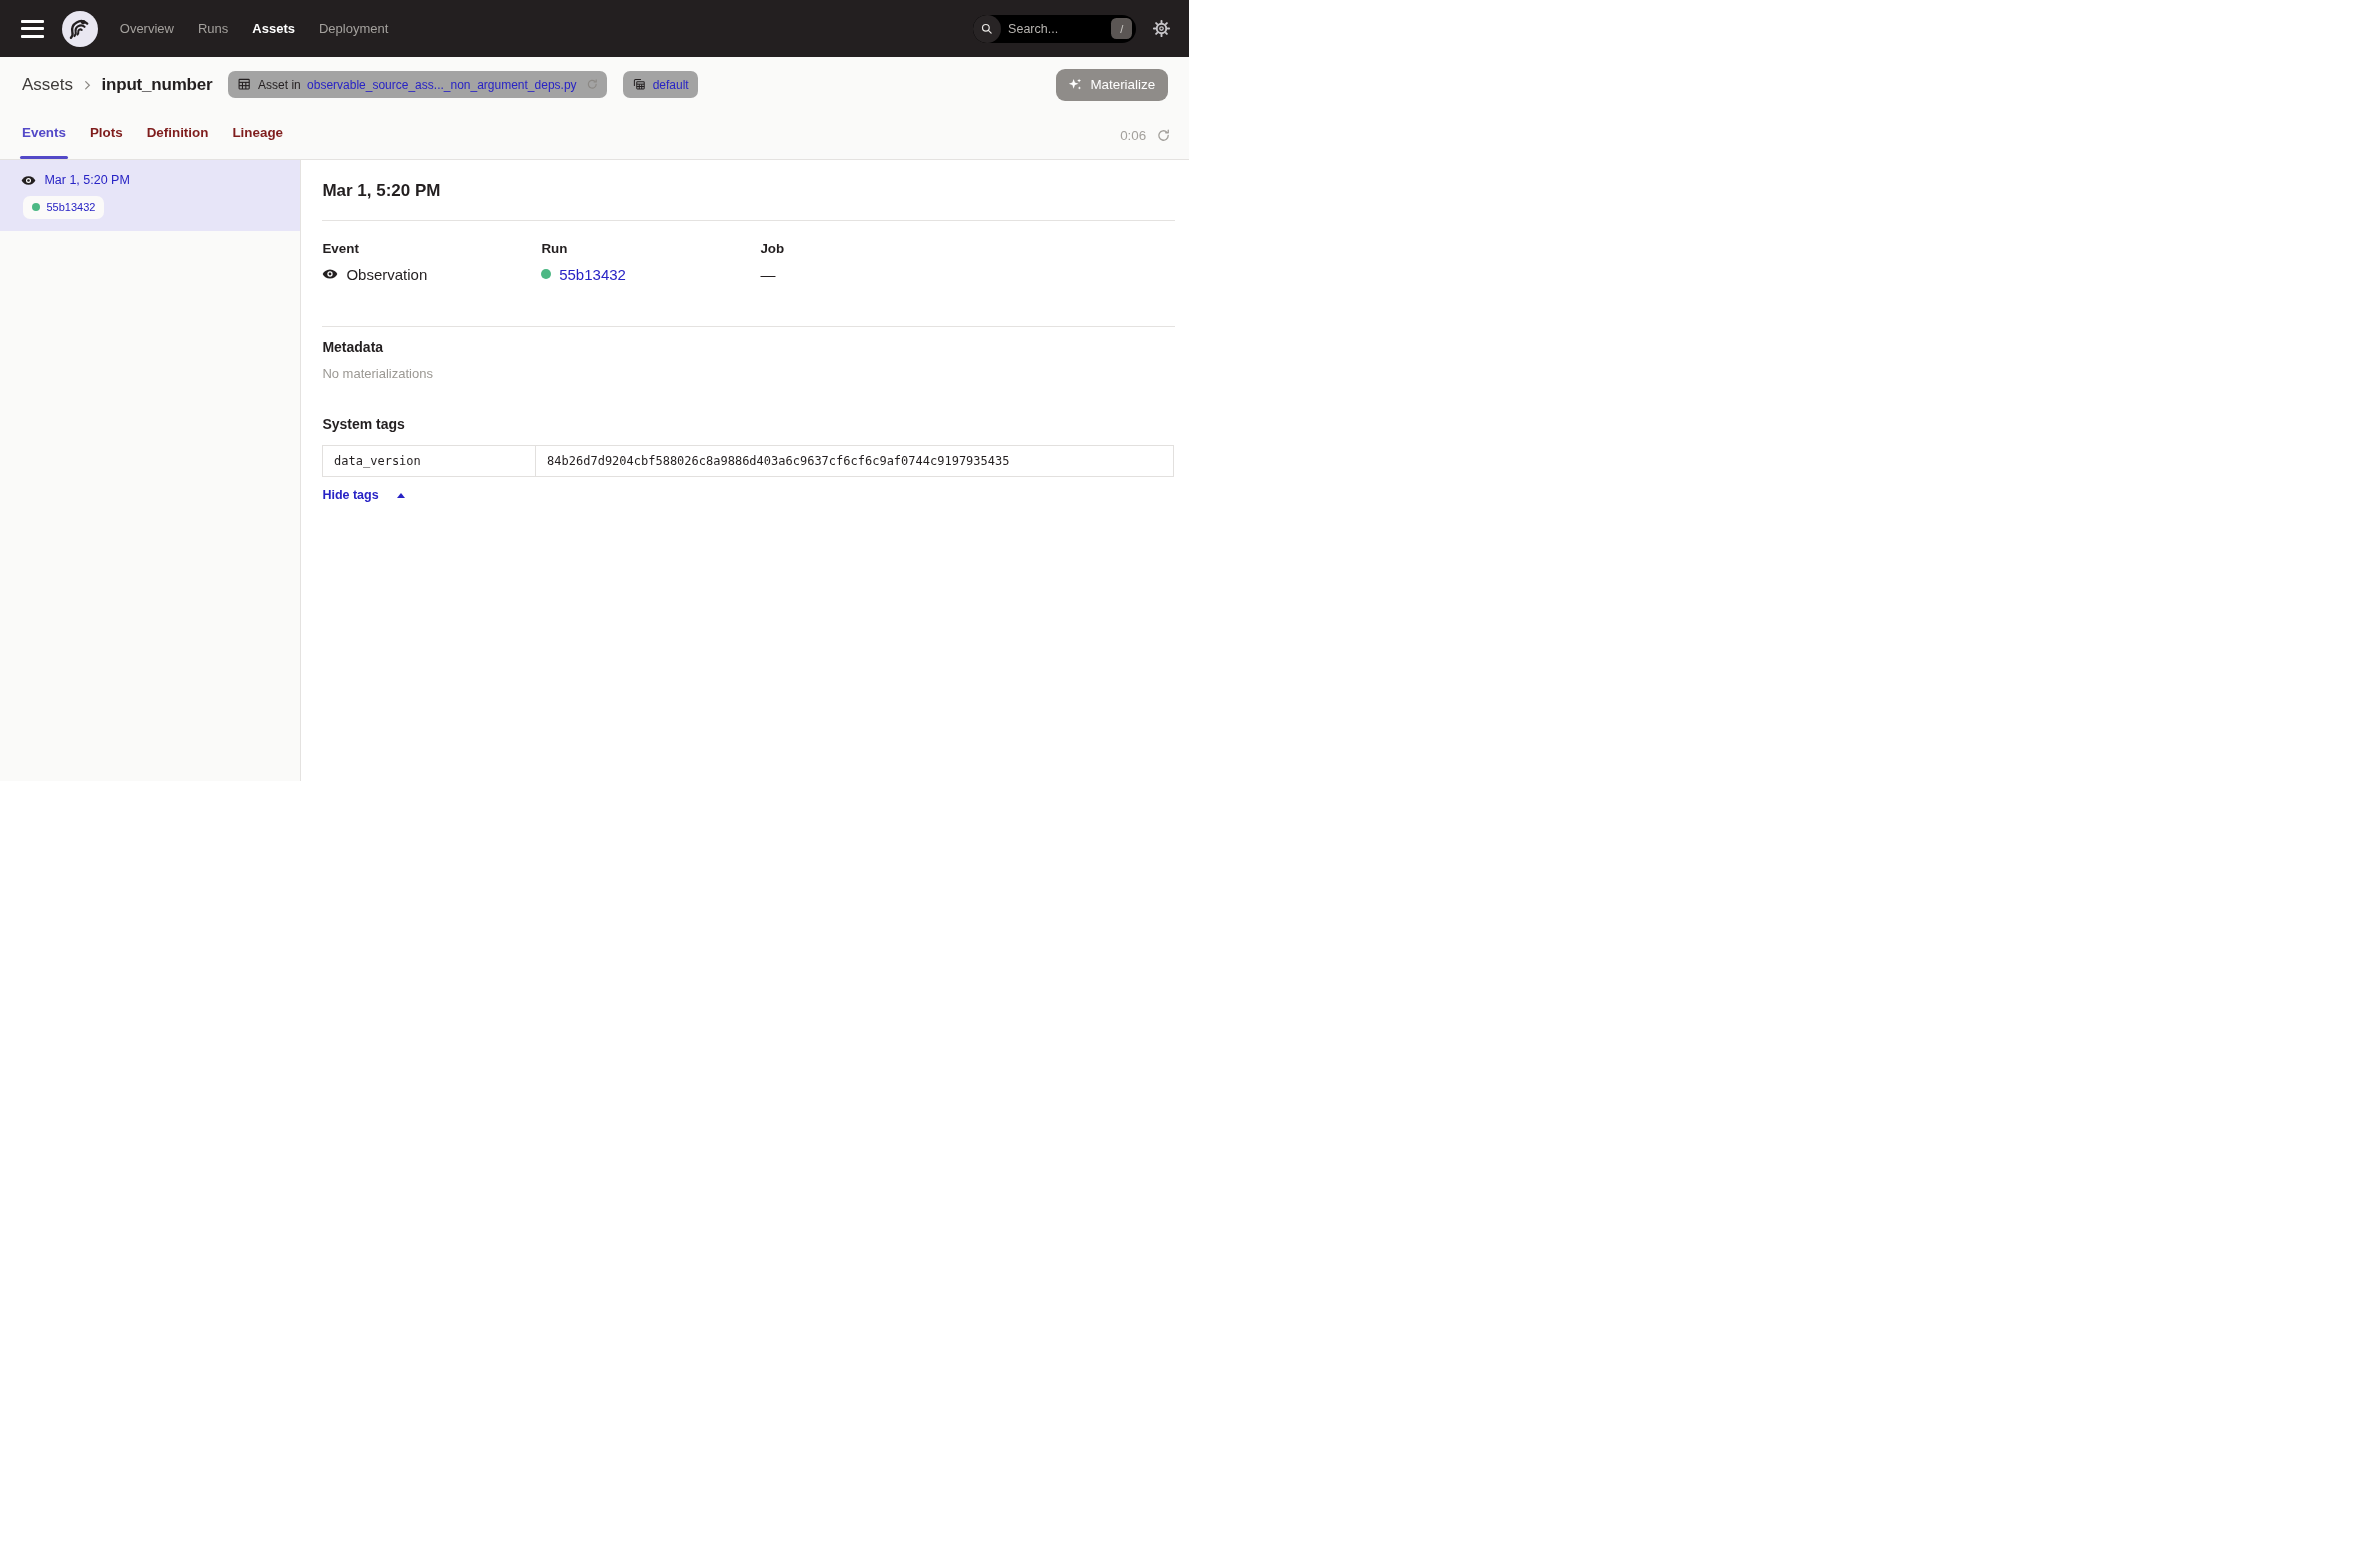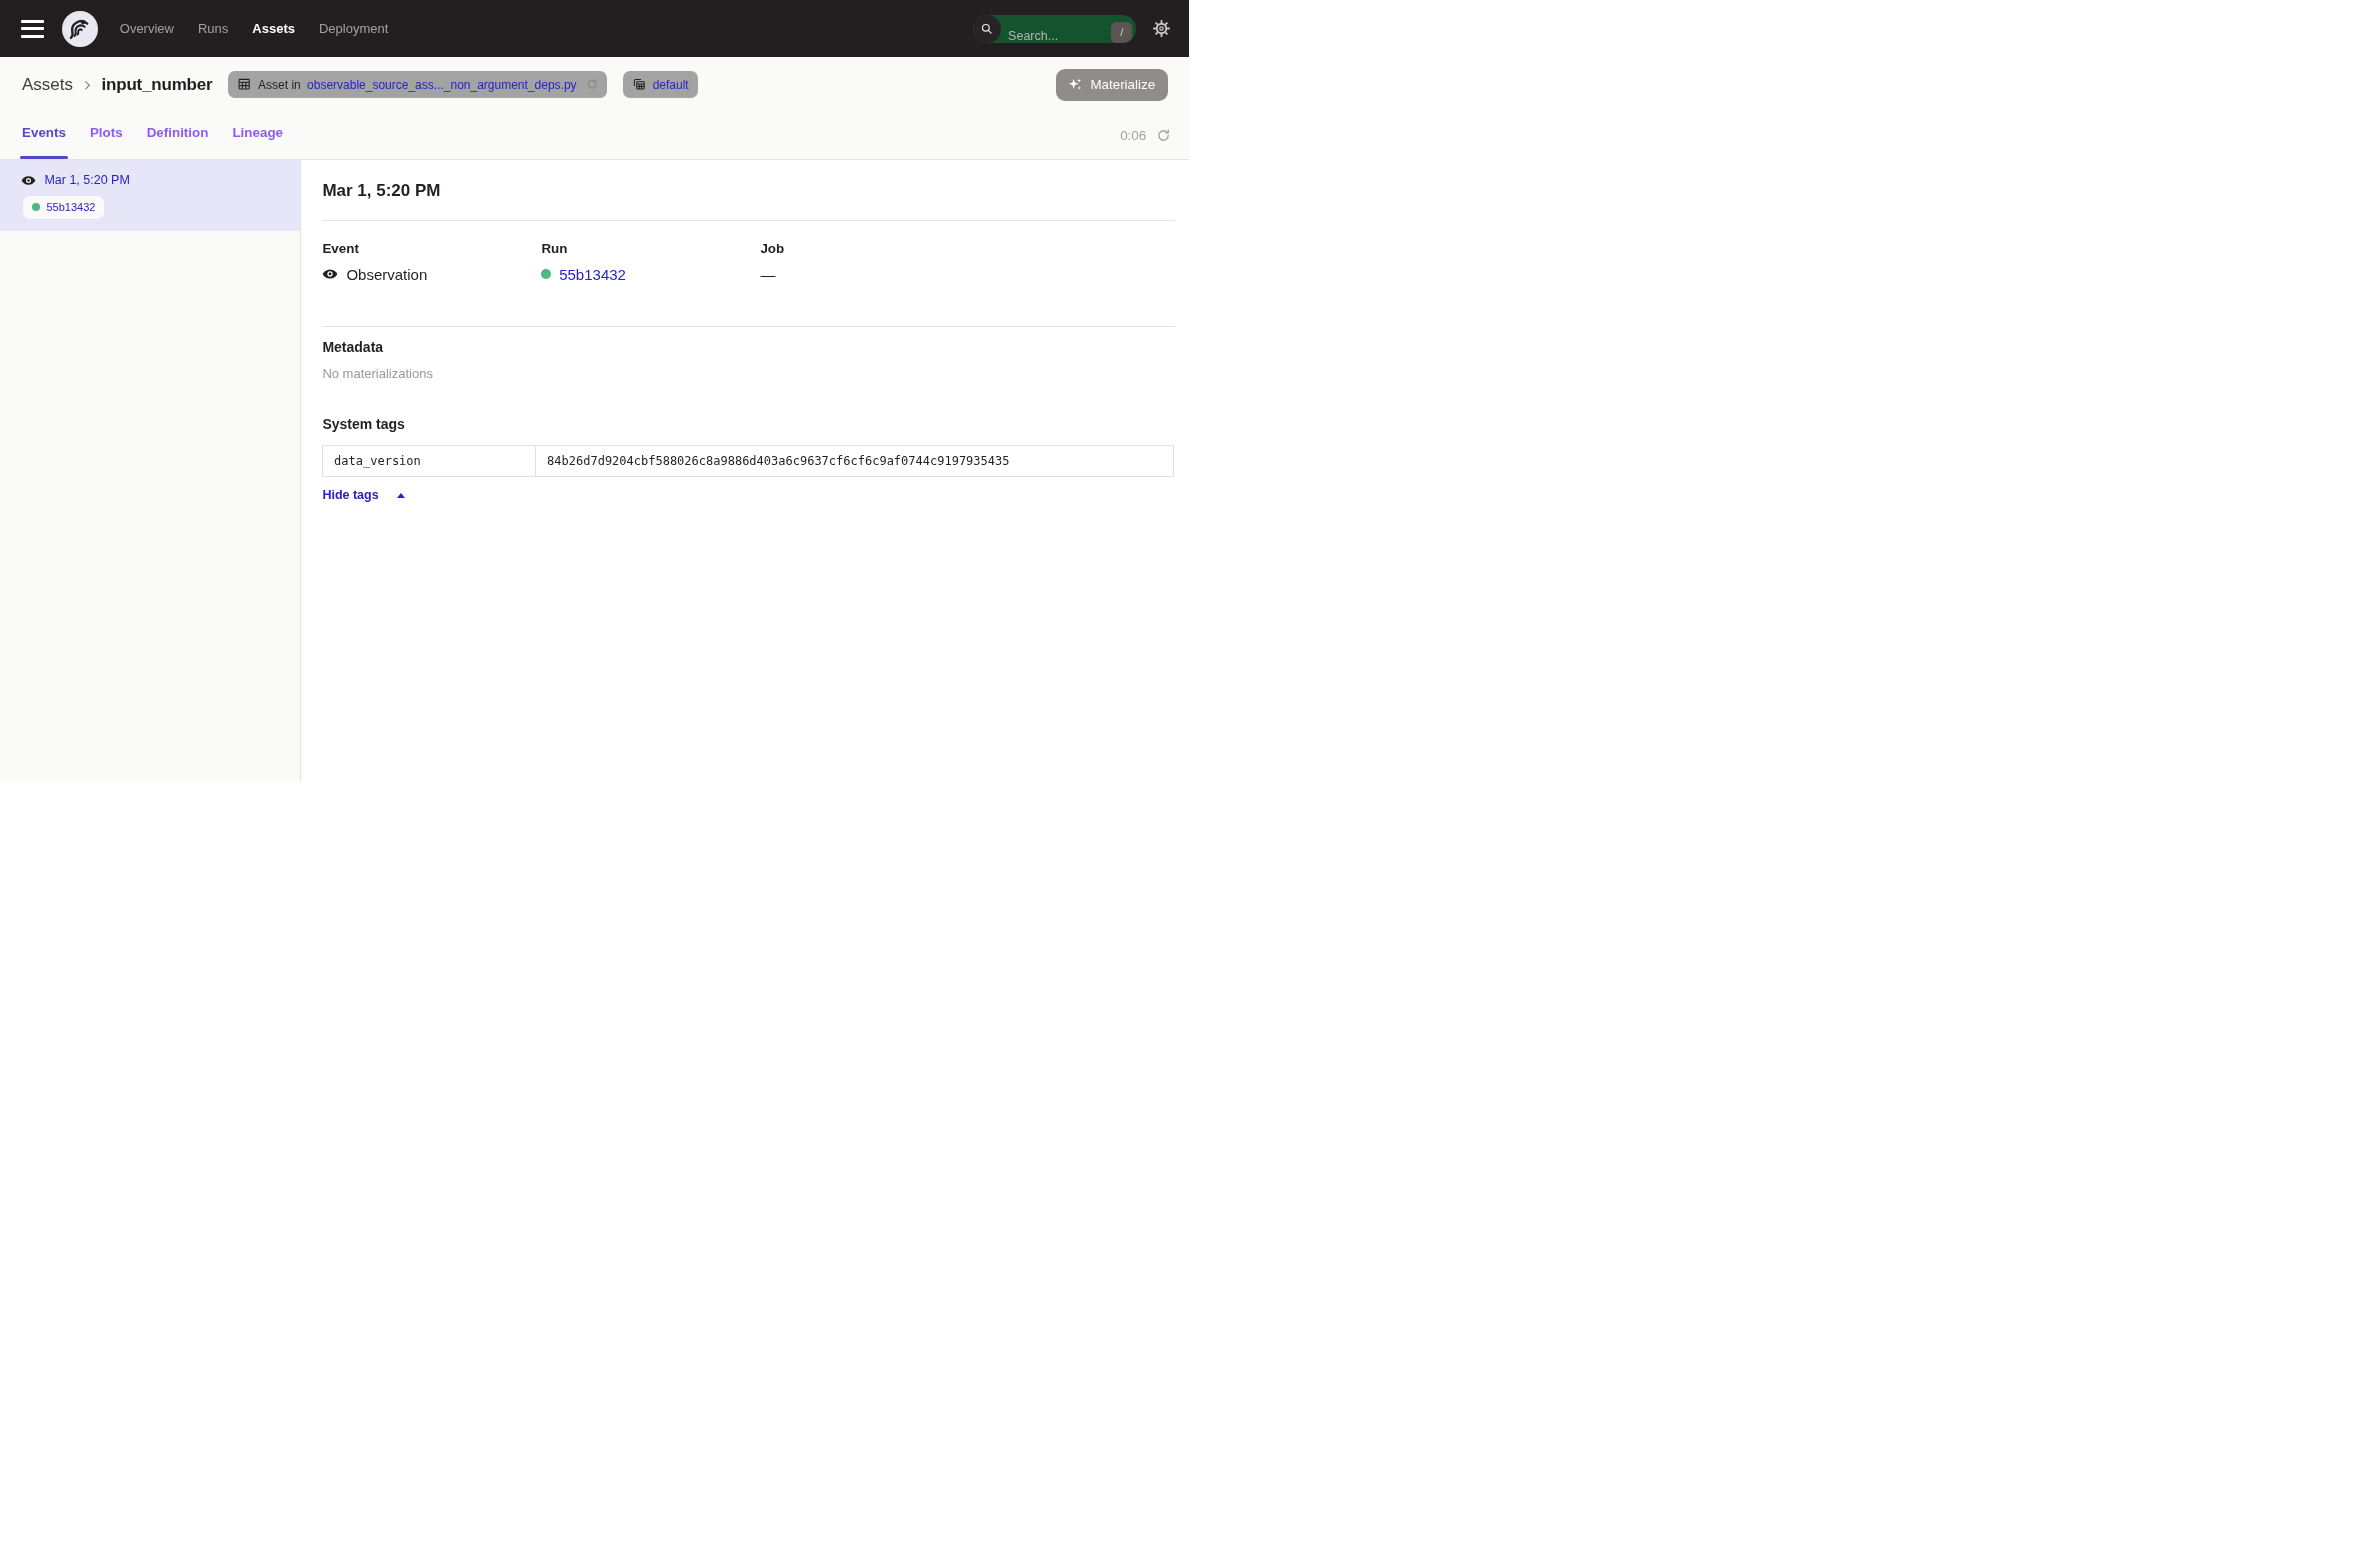--- a/index.html
+++ b/index.html
@@ -8,41 +8,41 @@
   .app { width:1189px; height:781px; display:flex; flex-direction:column; overflow:hidden; background:#fff; }
 
   
   .topnav { height:57px; flex:0 0 57px; background:#231F20; display:flex; align-items:center; padding:0 18px 0 21.4px; }
   .hamburger { width:23px; height:18px; display:flex; flex-direction:column; justify-content:space-between; background:none; border:none; cursor:pointer; padding:0; }
   .hamburger span { display:block; height:3px; width:100%; background:#FFFFFF; border-radius:0.9px; }
   .logo { width:36px; height:36px; margin-left:18px; flex:0 0 auto; }
   .nav-links { display:flex; align-items:center; gap:24px; margin-left:21.4px; }
   .nav-link { font-size:13px; font-weight:500; color:#A4A19D; cursor:pointer; }
   .nav-link.active { color:#FFFFFF; font-weight:700; }
-  .search { margin-left:auto; width:163px; height:28px; background:#14532d; border-radius:14.3px; display:flex; align-items:flex-end; overflow:hidden; }
+  .search { margin-left:auto; width:163px; height:28px; background:#000000; border-radius:14.3px; display:flex; align-items:center; overflow:hidden; }
   .search-circle { width:28px; height:28px; border-radius:50%; background:#282425; display:flex; align-items:center; justify-content:center; flex:0 0 auto; }
   .search input { flex:1; min-width:0; background:transparent; border:none; outline:none; color:#E2E0DD; font-size:12.5px; padding:0 3.6px 0 7.1px; font-family:"Liberation Sans",sans-serif; }
   .search input::placeholder { color:#B7B4B0; }
   .search .kbd { flex:0 0 auto; width:21.4px; height:20.5px; margin-right:3.6px; background:#5B5654; border-radius:5.4px; color:#CFCDC9; font-size:11px; display:flex; align-items:center; justify-content:center; }
   .gear-btn { background:none; border:none; padding:0; margin-left:16px; cursor:pointer; display:flex; }
 
   
   .page-header { background:#FAFAF9; flex:0 0 auto; }
   .breadcrumb-row { height:55px; display:flex; align-items:center; padding:0 10.7px 0 22px; }
   .crumbs { display:flex; align-items:center; gap:8px; font-size:17px; }
   .crumb-parent { color:#3F3C3A; cursor:pointer; }
   .crumb-sep { display:flex; margin-top:0.9px; }
   .crumb-current { font-weight:700; color:#231F20; letter-spacing:-0.2px; }
   .pill { height:27px; background:#a3a3a3; border-radius:7.1px; display:inline-flex; align-items:center; gap:6.3px; padding:0 9px; font-size:12px; color:#231F20; margin-left:16px; cursor:pointer; white-space:nowrap; }
   .pill .link-text { color:#2823C5; }
   .pill .reload { display:flex; margin-left:2.7px; }
   .materialize { margin-left:auto; margin-right:10.7px; height:32px; background:#8F8C89; color:#FFFFFF; border:none; border-radius:9px; font-size:13.4px; font-weight:500; display:flex; align-items:center; gap:7.1px; padding:0 12.5px; cursor:pointer; font-family:"Liberation Sans",sans-serif; }
 
   .tabs-row { height:48px; display:flex; align-items:stretch; padding:0 18px 0 22px; border-bottom:0.9px solid #E4E2E0; }
-  .tab { position:relative; display:flex; align-items:flex-start; padding-top:13.4px; margin-right:24px; font-size:13.4px; font-weight:600; color:#8b5cf6; cursor:pointer; }
+  .tab { position:relative; display:flex; align-items:flex-start; padding-top:13.4px; margin-right:24px; font-size:13.4px; font-weight:600; color:#7f1d1d; cursor:pointer; }
   .tab.active { color:#5349C8; }
   .tab.active::after { content:""; position:absolute; left:-1.8px; right:-1.8px; bottom:0; height:2.7px; background:#5349C8; border-radius:1.8px; }
   .refresh-box { margin-left:auto; align-self:center; display:flex; align-items:center; gap:9.8px; color:#A3A09C; font-size:13.4px; }
   .refresh-box .reload-btn { background:none; border:none; padding:0; display:flex; cursor:pointer; }
 
   
   .content { flex:1; display:flex; min-height:0; }
   .sidebar { width:301px; flex:0 0 301px; background:#FAFAF9; border-right:0.9px solid #E4E2E0; }
   .event-item { padding:12.5px 14.3px 12.5px 21.4px; cursor:pointer; }
   .event-item.selected { background:#E7E5F8; }

